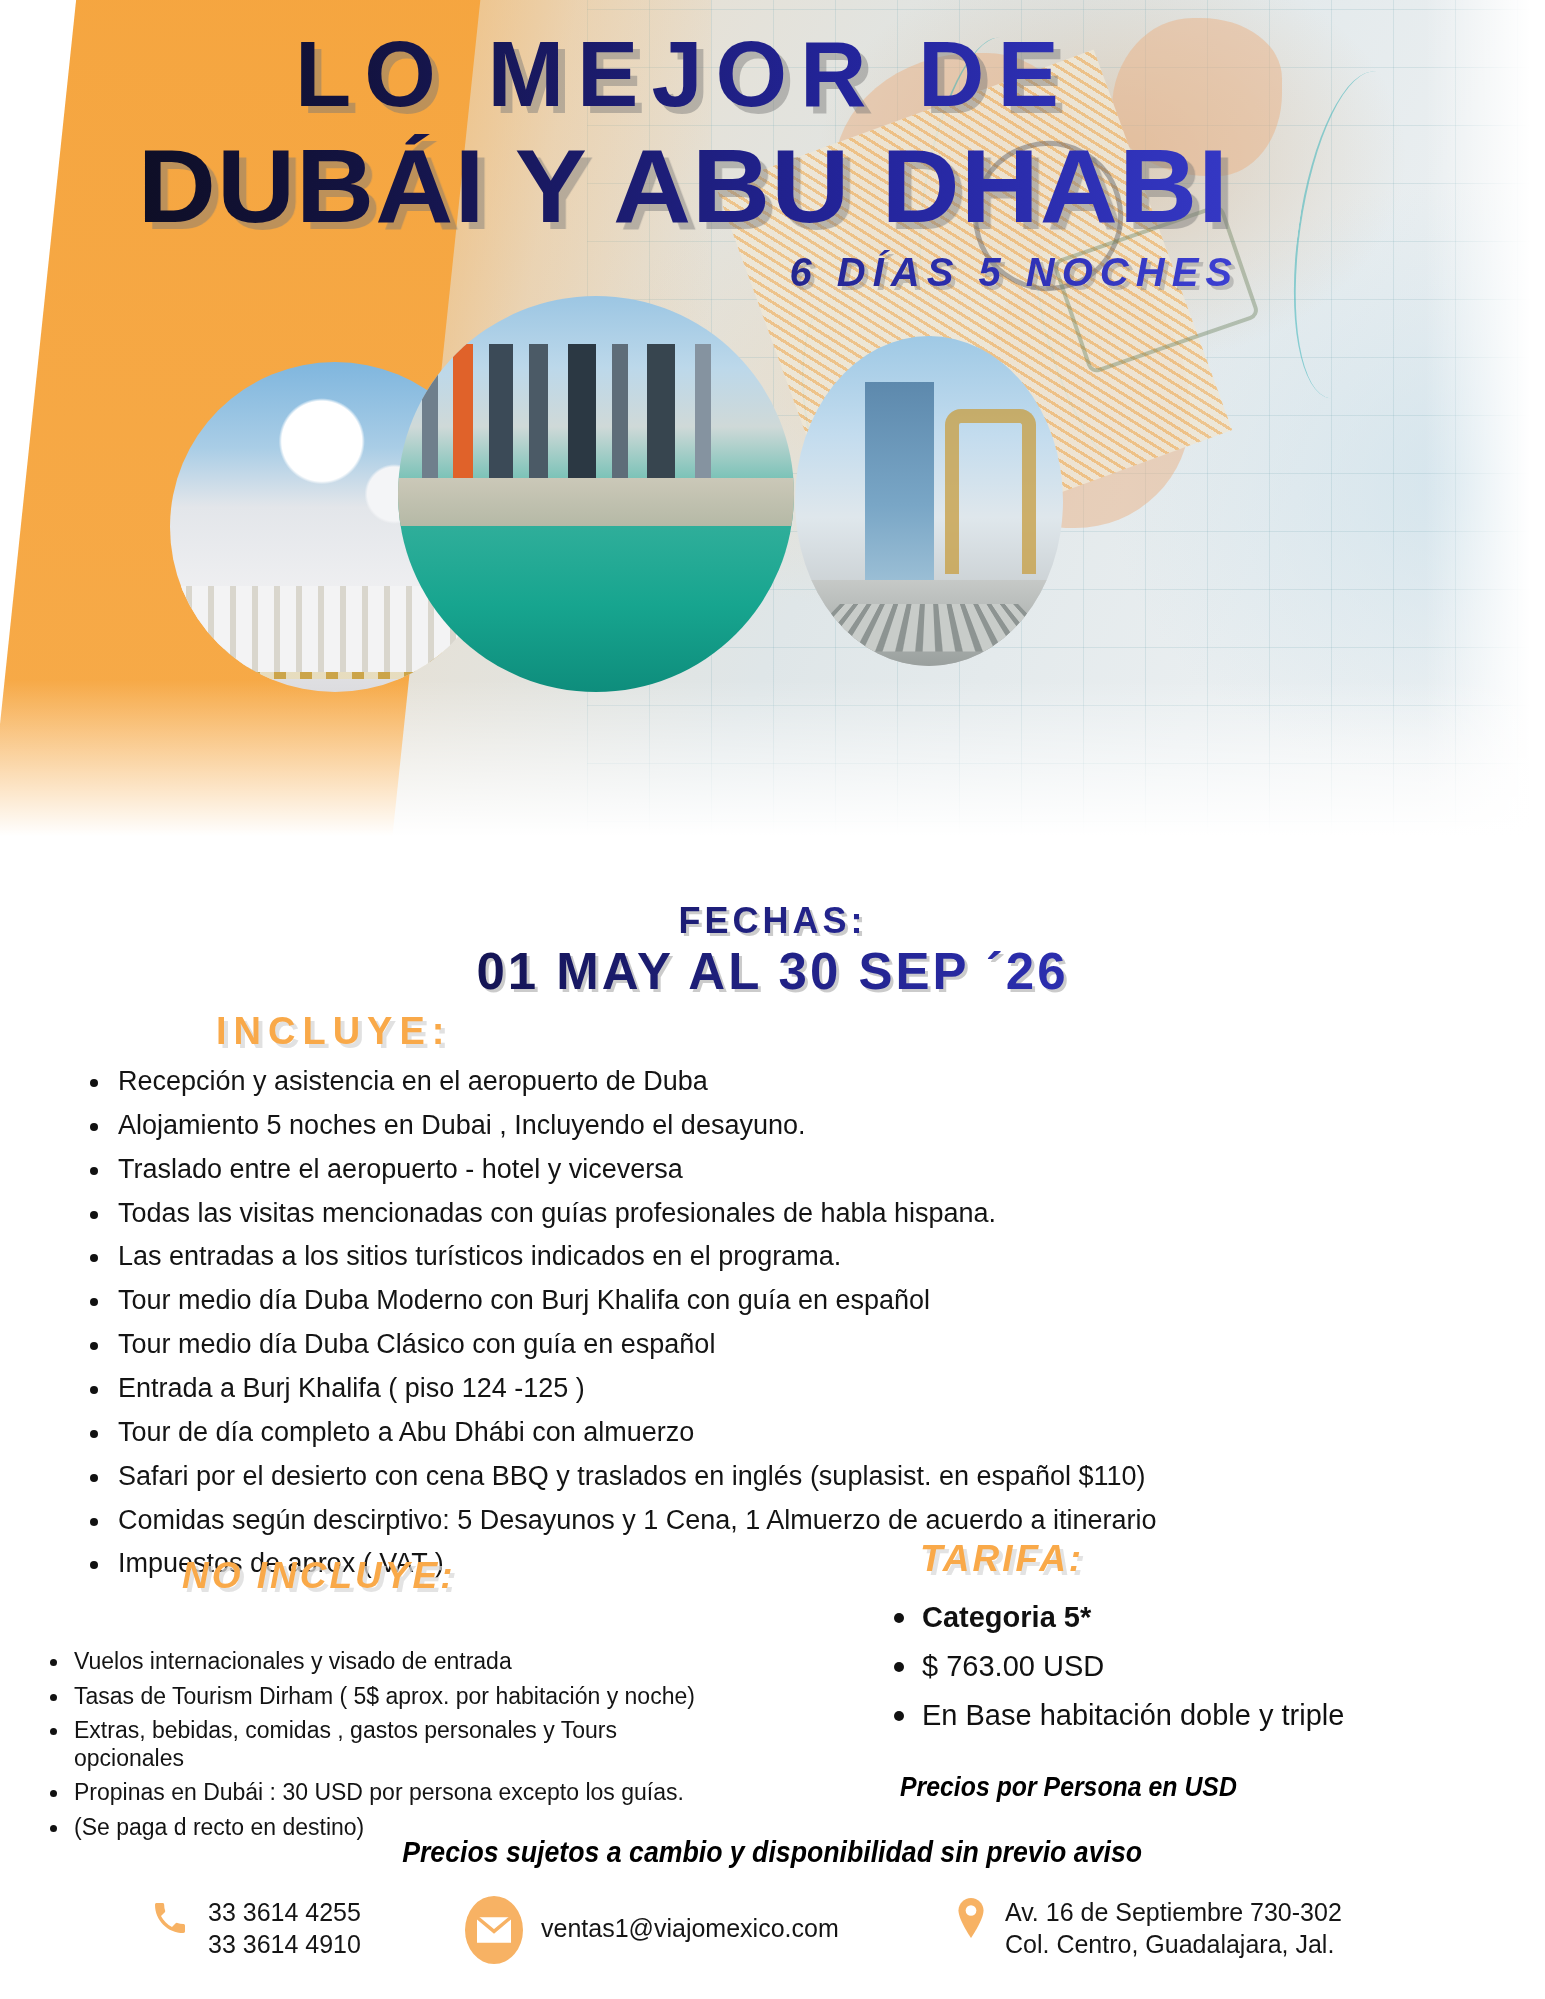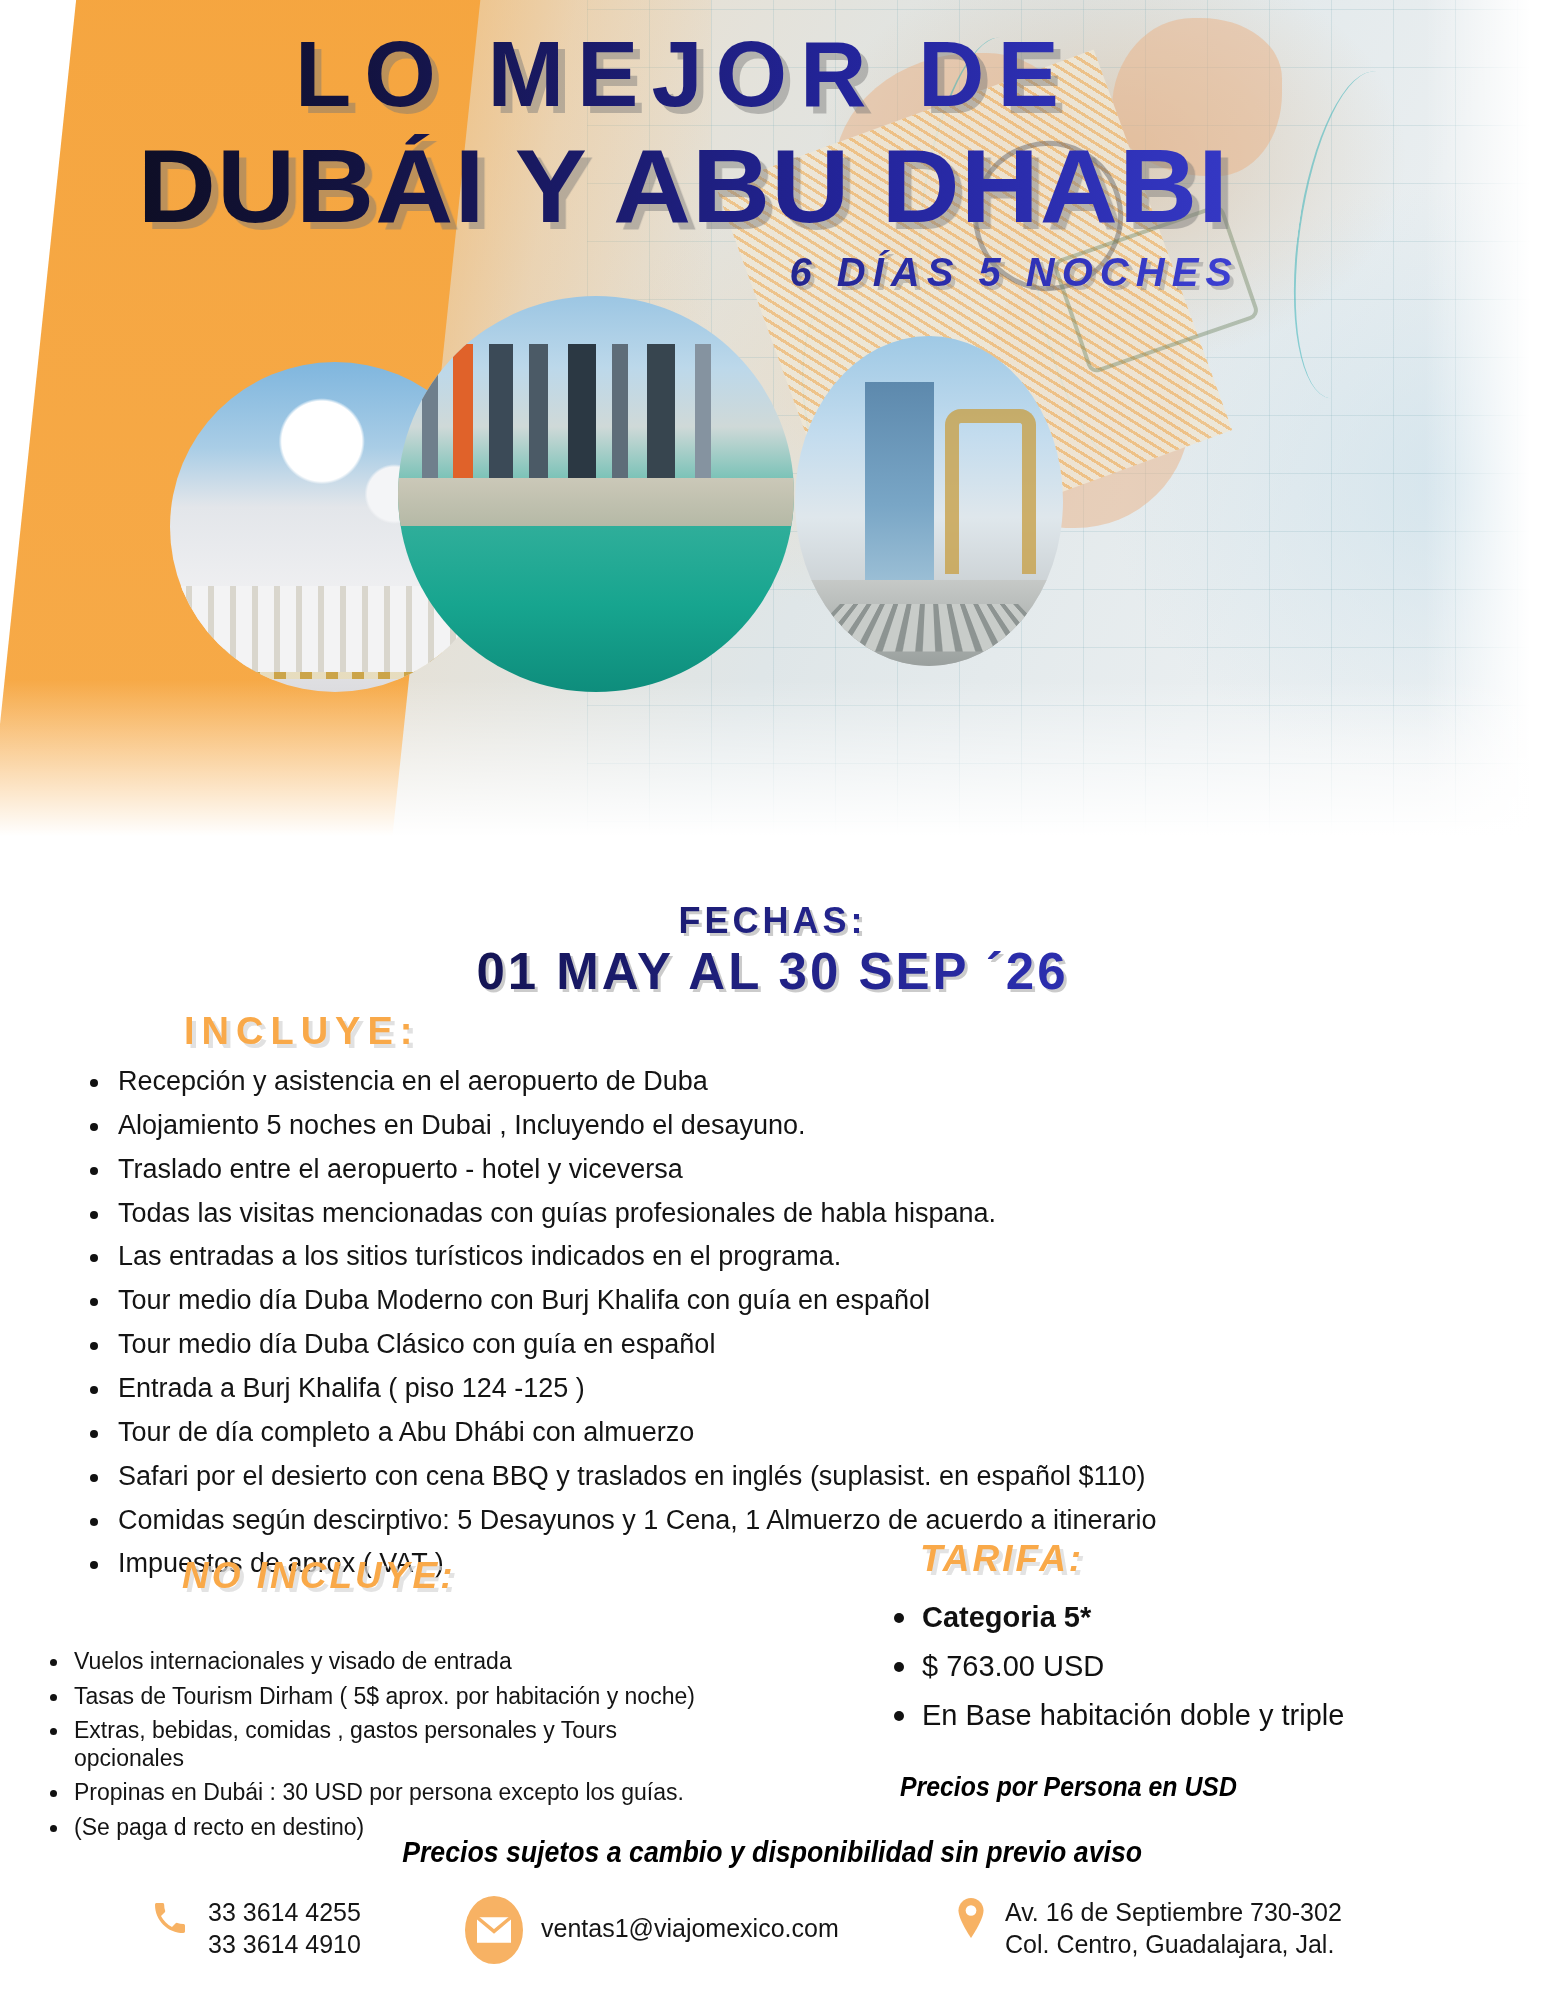--- a/index.html
+++ b/index.html
@@ -214,21 +214,21 @@
     background:linear-gradient(90deg,#0a0a12 0%, #141452 30%, #2a2caa 66%, #4145dd 100%);
     -webkit-background-clip:text; background-clip:text; color:transparent;
     -webkit-text-fill-color:transparent;
     filter:drop-shadow(3px 3px 0 rgba(140,140,140,.45));
   }
   .fechas-label { font-size:36px; }
   .fechas-value { font-size:51px; letter-spacing:3px; }
 
   
   .incluye-head {
-    position:absolute; left:184px; top:1010px; z-index:7;
+    position:absolute; left:216px; top:1010px; z-index:7;
     font-size:38px; font-weight:bold; letter-spacing:7px; color:#f9a949;
     text-shadow:4px 4px 0 rgba(215,215,215,.75);
   }
   .incluye-list {
     position:absolute; left:72px; top:1066px; width:1380px; z-index:7;
     list-style:none;
   }
   .incluye-list li {
     position:relative; padding-left:46px; margin-bottom:12px;
     font-size:27px; color:#141414; line-height:1.18;

